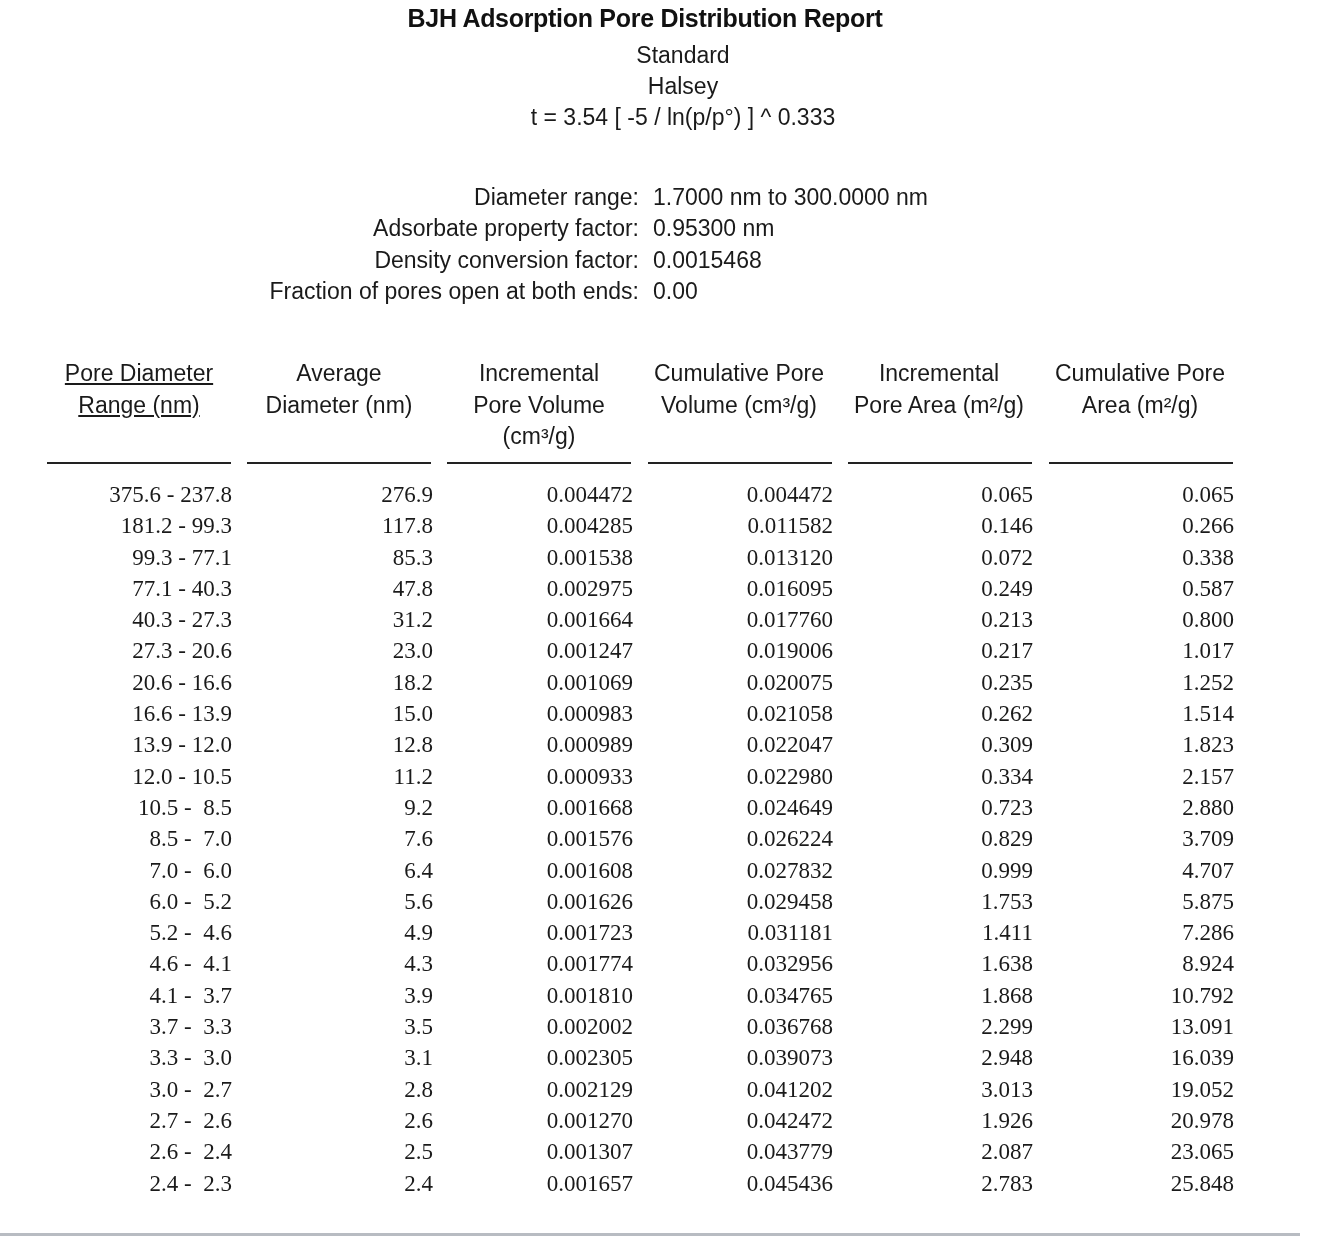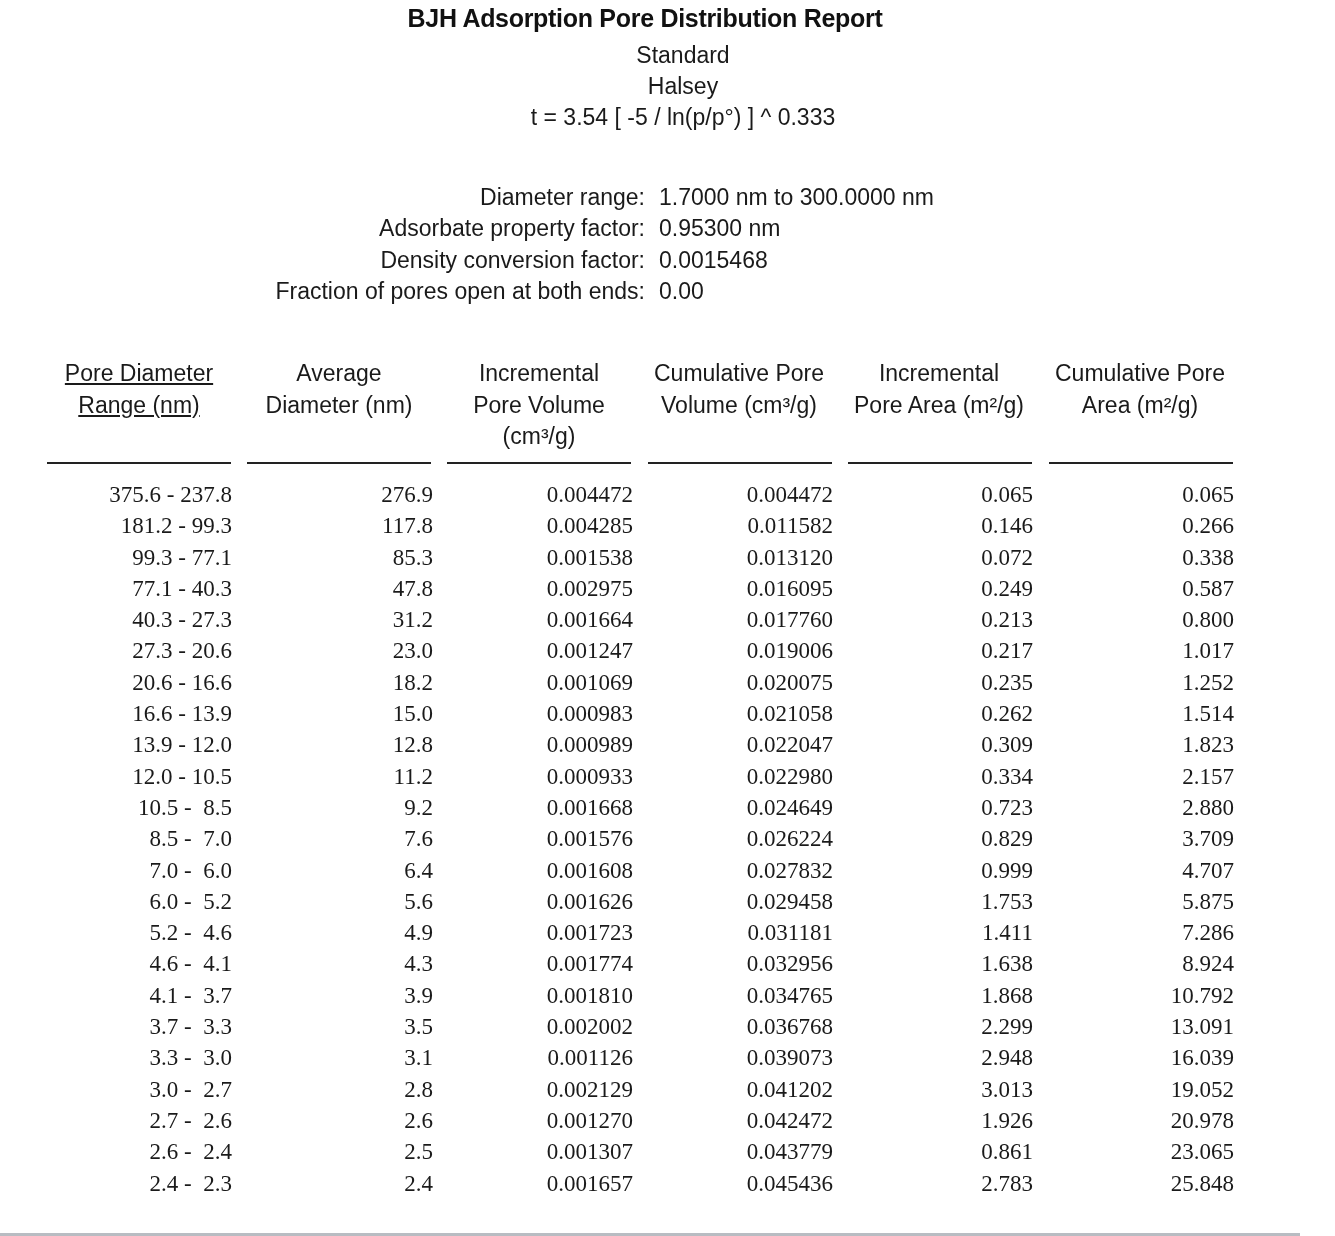--- a/index.html
+++ b/index.html
@@ -49,21 +49,21 @@
       text-align: center;
       font-size: 23px;
       color: #1a1a1a;
     }
     .sub-1 { top: 42px; }
     .sub-2 { top: 73px; }
     .sub-3 { top: 104px; }
 
     .params {
       position: absolute;
-      left: 12px;
+      left: 6px;
       top: 184px;
       width: 1300px;
     }
     .param-row {
       position: relative;
       height: 31.3px;
       font-size: 23px;
     }
     .param-label {
       position: absolute;
@@ -333,21 +333,21 @@
           <span class="cell c0">3.7 -  3.3</span>
           <span class="cell c1">3.5</span>
           <span class="cell c2">0.002002</span>
           <span class="cell c3">0.036768</span>
           <span class="cell c4">2.299</span>
           <span class="cell c5">13.091</span>
         </div>
         <div class="row">
           <span class="cell c0">3.3 -  3.0</span>
           <span class="cell c1">3.1</span>
-          <span class="cell c2">0.001126</span>
+          <span class="cell c2">0.002305</span>
           <span class="cell c3">0.039073</span>
           <span class="cell c4">2.948</span>
           <span class="cell c5">16.039</span>
         </div>
         <div class="row">
           <span class="cell c0">3.0 -  2.7</span>
           <span class="cell c1">2.8</span>
           <span class="cell c2">0.002129</span>
           <span class="cell c3">0.041202</span>
           <span class="cell c4">3.013</span>
@@ -359,21 +359,21 @@
           <span class="cell c2">0.001270</span>
           <span class="cell c3">0.042472</span>
           <span class="cell c4">1.926</span>
           <span class="cell c5">20.978</span>
         </div>
         <div class="row">
           <span class="cell c0">2.6 -  2.4</span>
           <span class="cell c1">2.5</span>
           <span class="cell c2">0.001307</span>
           <span class="cell c3">0.043779</span>
-          <span class="cell c4">0.861</span>
+          <span class="cell c4">2.087</span>
           <span class="cell c5">23.065</span>
         </div>
         <div class="row">
           <span class="cell c0">2.4 -  2.3</span>
           <span class="cell c1">2.4</span>
           <span class="cell c2">0.001657</span>
           <span class="cell c3">0.045436</span>
           <span class="cell c4">2.783</span>
           <span class="cell c5">25.848</span>
         </div>

